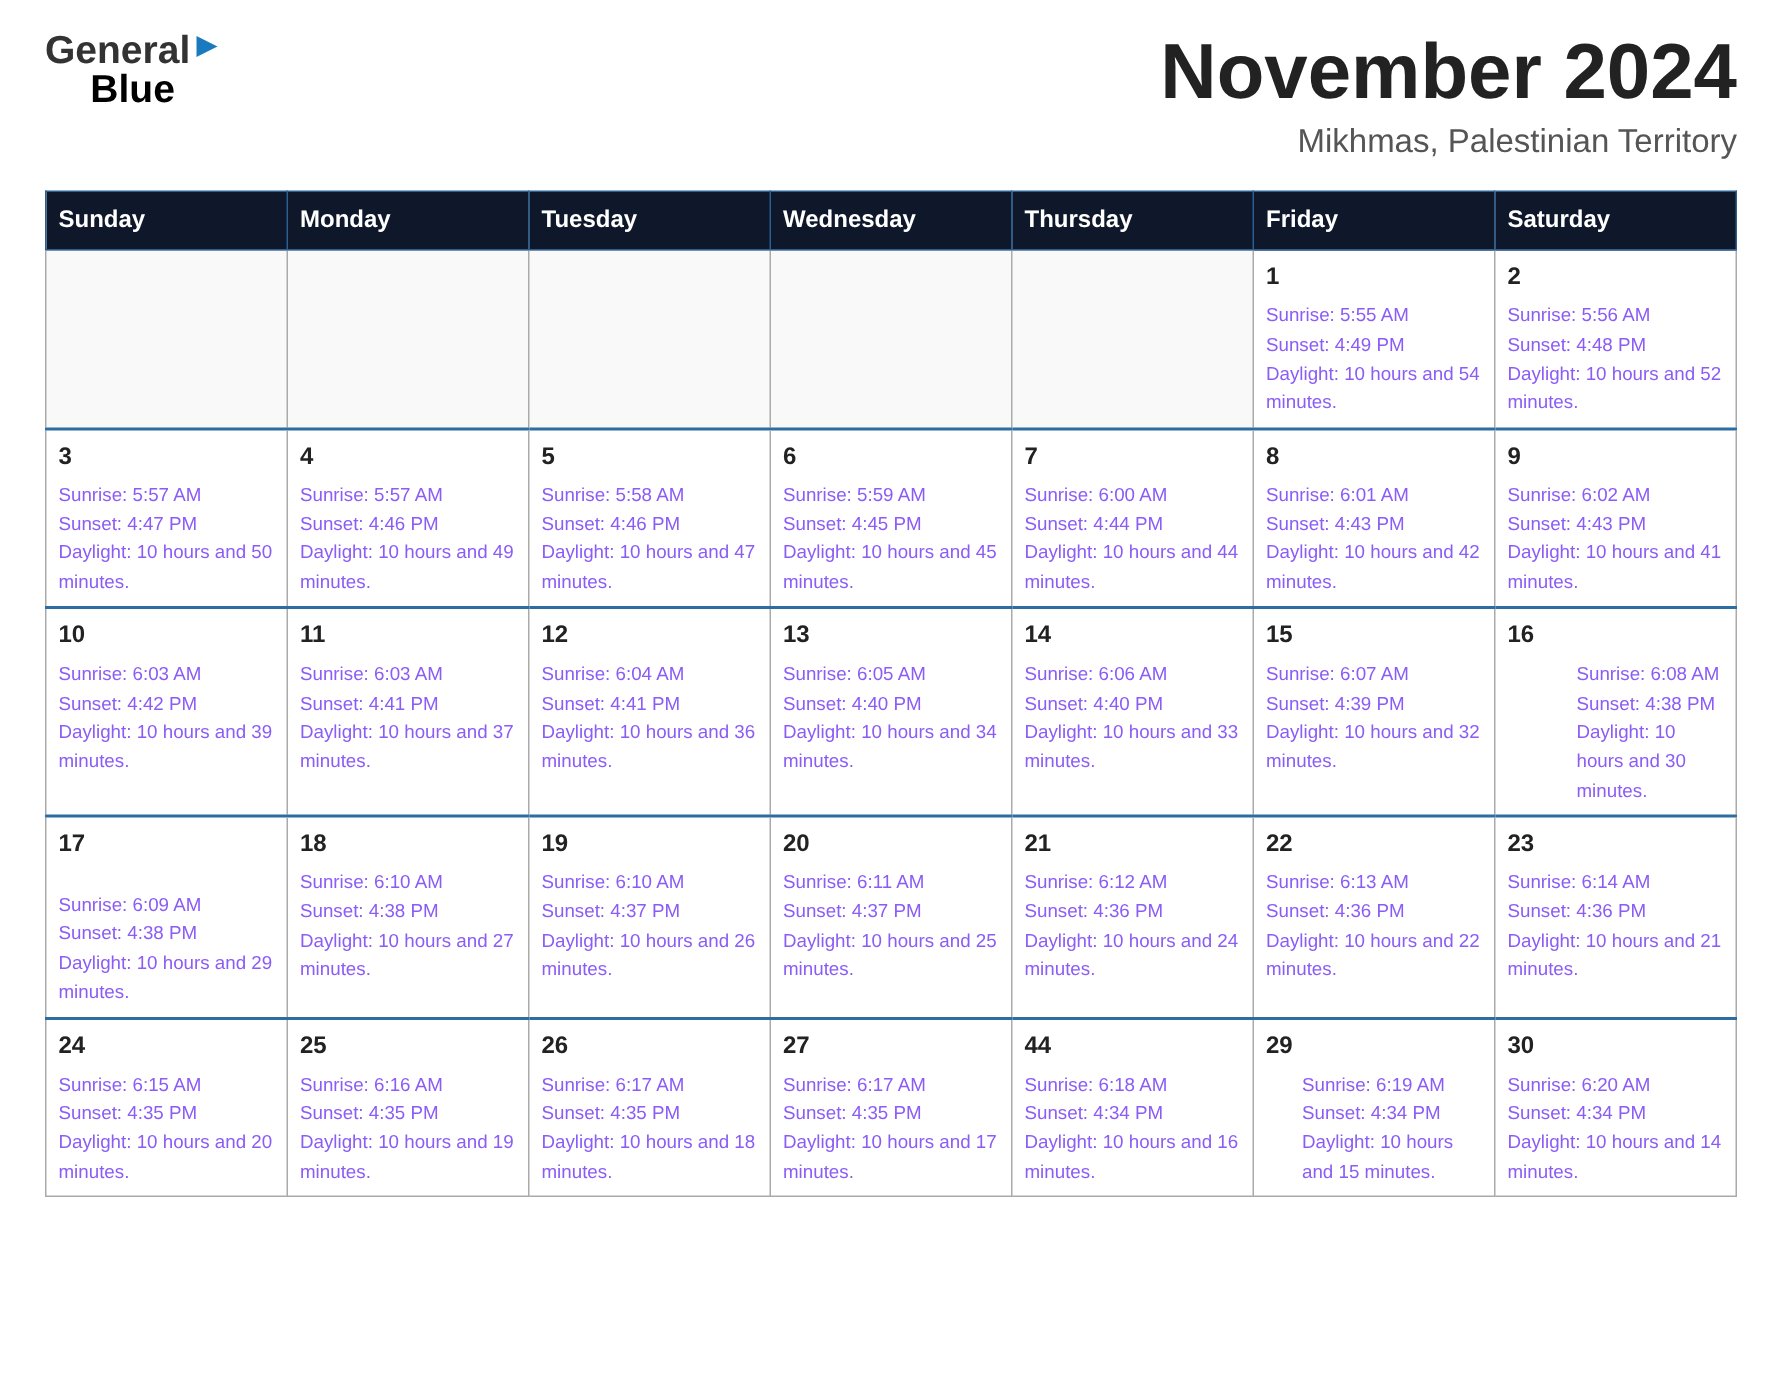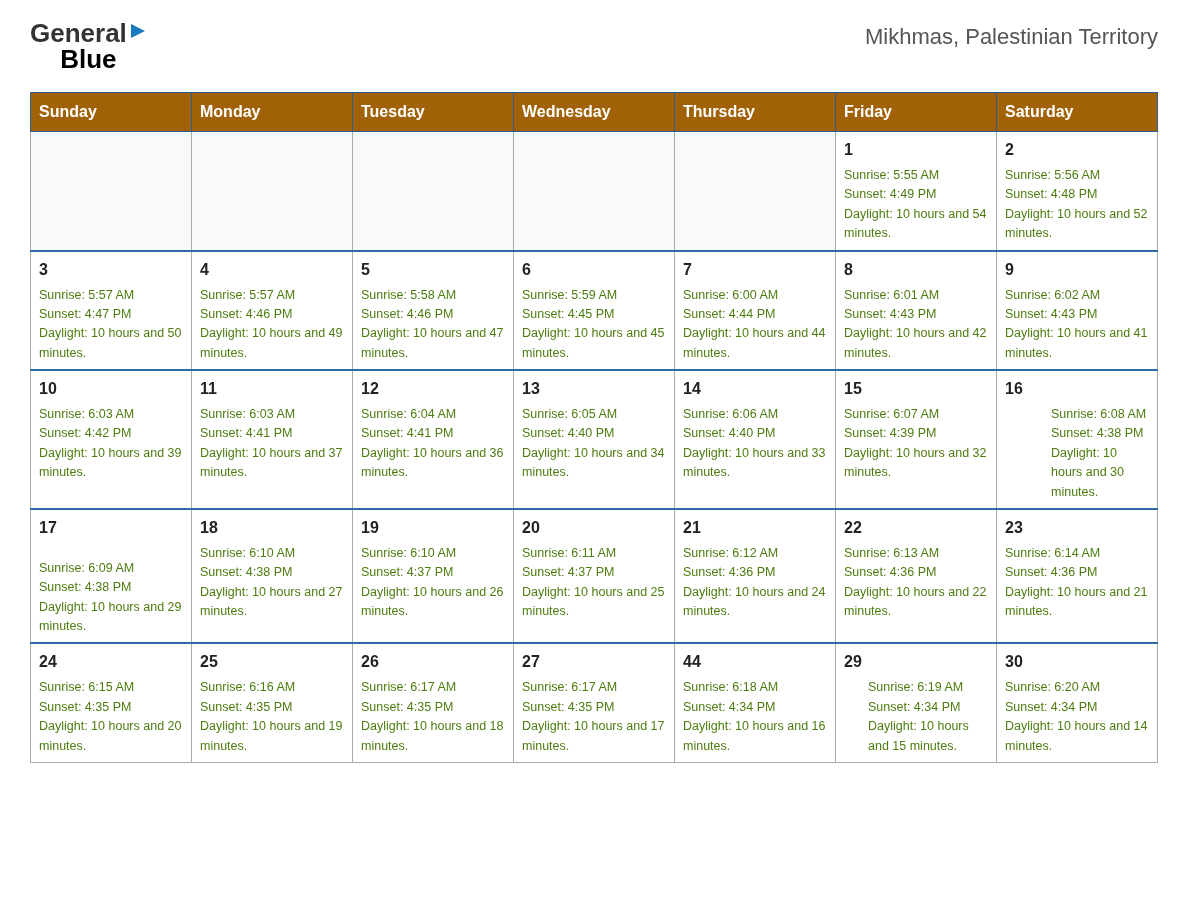--- a/index.html
+++ b/index.html
@@ -46,21 +46,21 @@
       font-size: 22px;
       color: #555;
       margin-top: 4px;
     }
     .calendar {
       width: 100%;
       border-collapse: collapse;
       border: 1px solid #999;
     }
     .calendar th {
-      background-color: #a16207;
+      background-color: #0f172a;
       color: #fff;
       font-size: 16px;
       font-weight: bold;
       padding: 10px 8px;
       text-align: left;
       border: 1px solid #2a5f90;
     }
     .calendar td {
       vertical-align: top;
       border: 1px solid #aaa;
@@ -76,21 +76,21 @@
     }
     .day-number {
       font-size: 16px;
       font-weight: bold;
       color: #222;
       display: block;
       margin-bottom: 4px;
     }
     .day-info {
       font-size: 12.5px;
-      color: #4d7c0f;
+      color: #8b5cf6;
       line-height: 1.55;
     }
     .row-top td {
       border-top: 2px solid #2e6da4;
     }
   </style>
 </head>
 <body>
 
 <div class="header-area">
@@ -99,20 +99,21 @@
       <span class="logo-general">General</span>
       <span style="display:inline-block;margin-left:2px;">
         <svg width="18" height="18" viewBox="0 0 18 18">
           <polygon points="2,2 16,9 2,16" fill="#1a7abf"></polygon>
         </svg>
       </span>
     </div>
     <span class="logo-blue">Blue</span>
   </div>
   <div class="title-area">
+    <div class="main-title">November 2024</div>
     <div class="sub-title">Mikhmas, Palestinian Territory</div>
   </div>
 </div>
 
 <table class="calendar">
   <thead>
     <tr>
     <th>Sunday</th>
         <th>Monday</th>
         <th>Tuesday</th>

